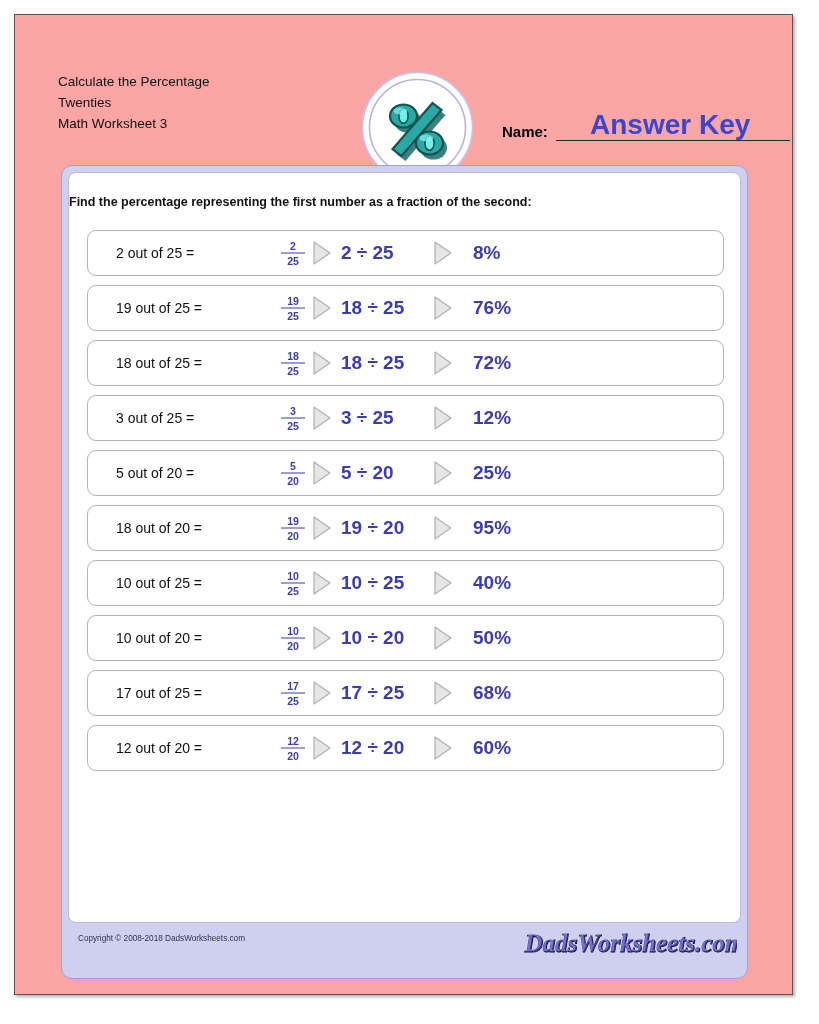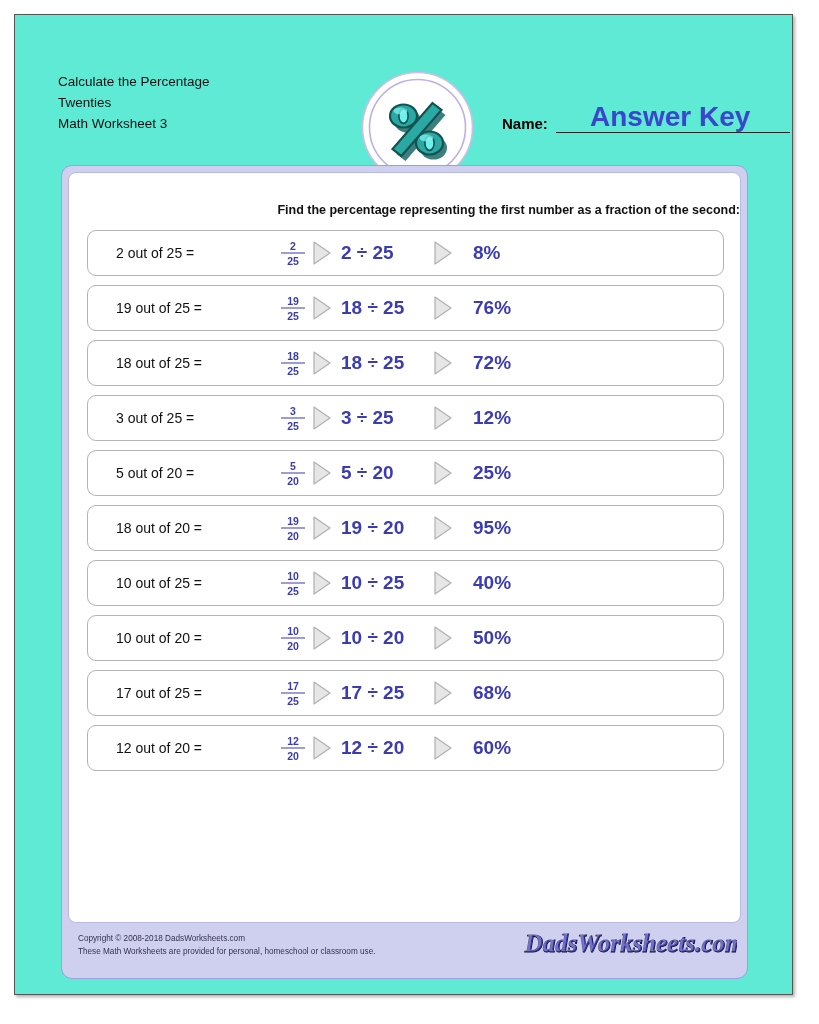--- a/index.html
+++ b/index.html
@@ -15,21 +15,21 @@
     overflow: hidden;
   }
 
   
   .page {
     position: absolute;
     left: 14px;
     top: 14px;
     width: 779px;
     height: 981px;
-    background: #5eead4;
+    background: #fca5a5;
     border: 1px solid #555555;
     box-shadow: 2px 2px 3px rgba(0,0,0,0.30);
     box-sizing: border-box;
   }
 
   
   .header {
     position: absolute;
     left: 0; top: 0;
     width: 779px;
@@ -52,21 +52,21 @@
     top: 55px;
     width: 115px;
     height: 115px;
   }
   .logo svg { display: block; }
 
   
   .name-area {
     position: absolute;
     left: 487px;
-    top: 88px;
+    top: 96px;
     width: 292px;
     height: 34px;
   }
   .name-label {
     position: absolute;
     left: 0;
     top: 12px;
     font-size: 15px;
     font-weight: bold;
     color: #000000;
@@ -111,25 +111,24 @@
     border: 1px solid #b9b9e8;
     border-radius: 8px;
     box-sizing: border-box;
   }
 
   .instruction {
     position: absolute;
     left: 0;
     top: 22px;
     width: 100%;
-    text-align: right;
+    text-align: left;
     font-size: 12.5px;
     font-weight: bold;
     color: #111111;
-    margin-top: 8px;
   }
 
   
   .rows {
     position: absolute;
     left: 18px;
     top: 57px;
     width: 637px;
   }
   .row {
@@ -494,21 +493,20 @@
     </span>
     <span class="answer">60%</span>
   </div>
 </div>
 
     </div>
 
     <div class="footer">
       <div class="copyright">
         <div>Copyright © 2008-2018 DadsWorksheets.com</div>
-        <div>These Math Worksheets are provided for personal, homeschool or classroom use.</div>
       </div>
       <div class="dw-logo">
         <svg width="215" height="34" viewBox="0 0 215 34" xmlns="http://www.w3.org/2000/svg">
           <text x="3" y="25" font-family="'Liberation Serif', serif" font-size="25" font-weight="bold" font-style="italic" fill="#2e2ea8" stroke="#0a0a28" stroke-width="1.1" paint-order="stroke">DadsWorksheets.com</text>
           <text x="2" y="24" font-family="'Liberation Serif', serif" font-size="25" font-weight="bold" font-style="italic" fill="#f2f2ff" opacity="0.35">DadsWorksheets.com</text>
         </svg>
       </div>
     </div>
 
   </div>

